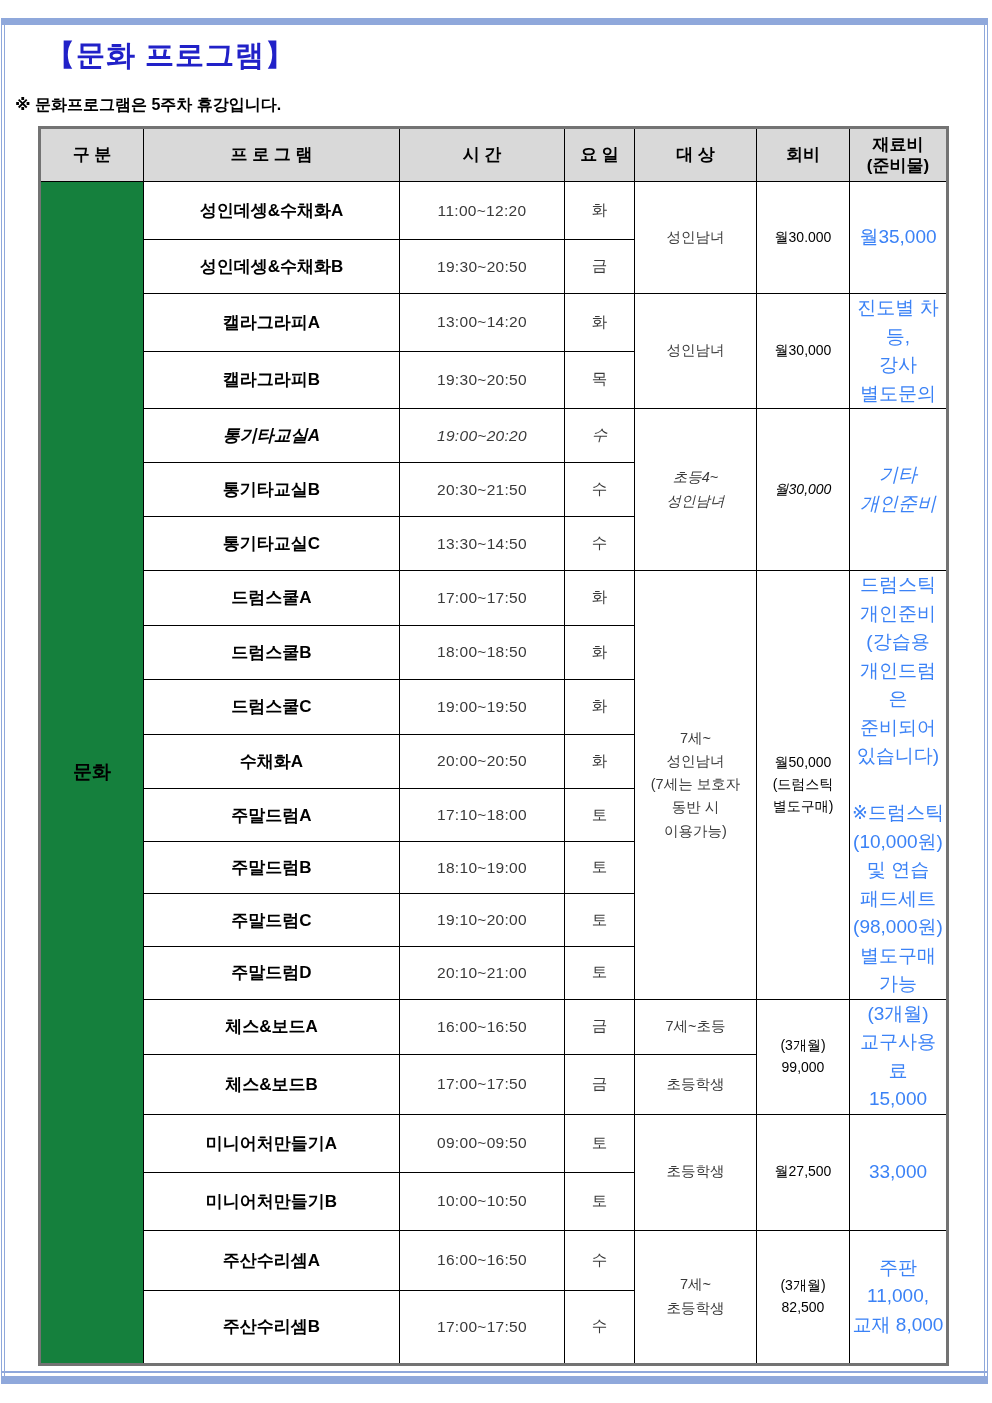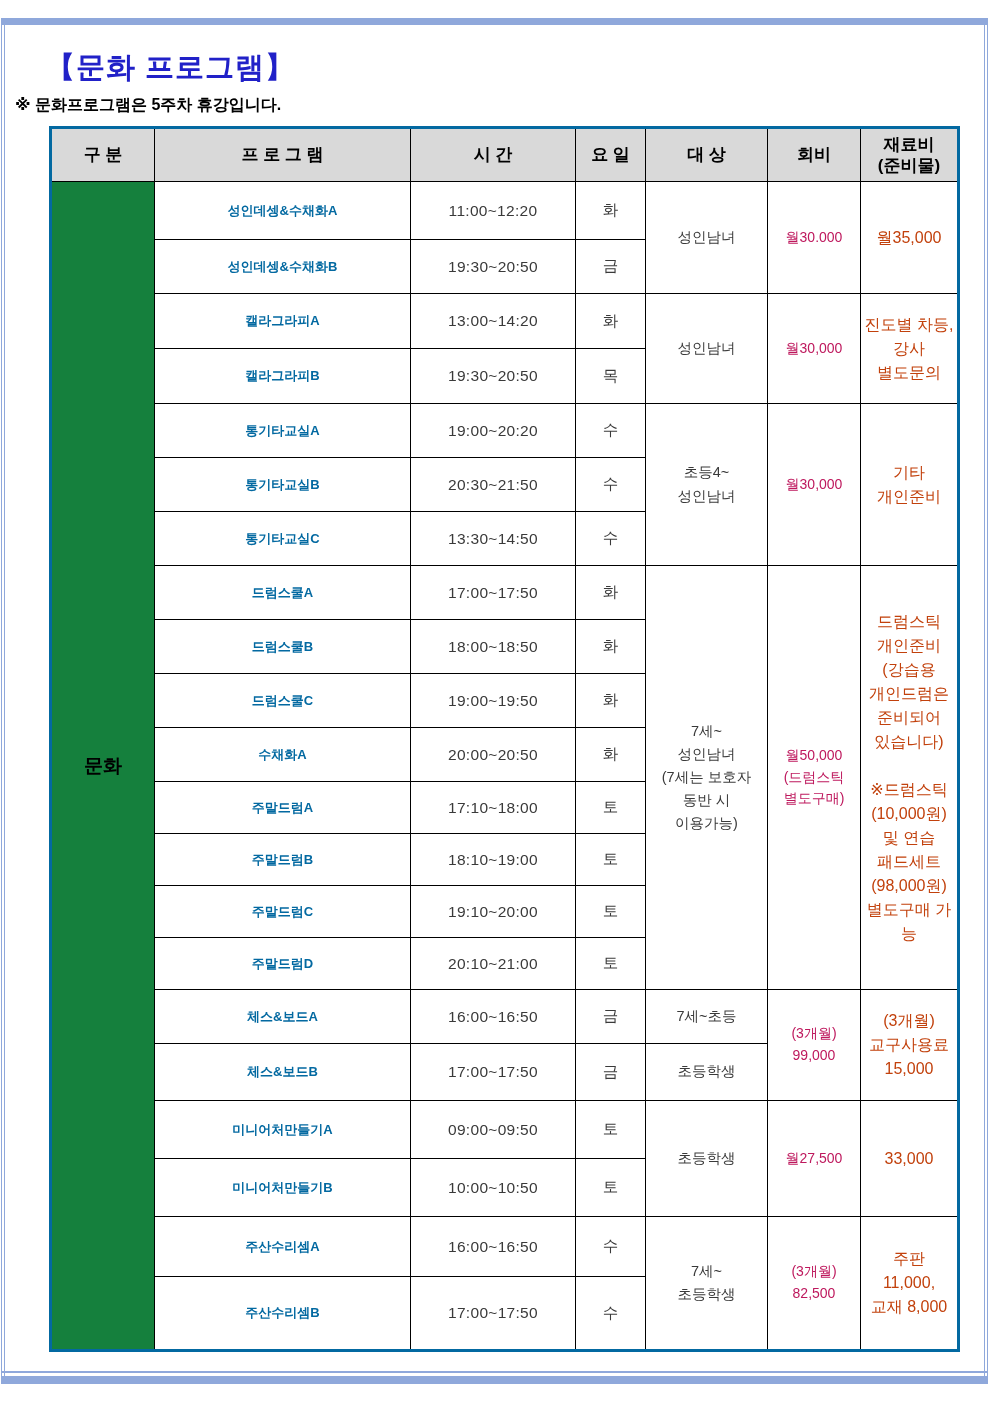--- a/index.html
+++ b/index.html
@@ -9,50 +9,50 @@
     overflow:hidden;
   }
   
   .frame-top{position:absolute;left:2px;top:18px;width:986px;height:7px;background:#8FA8DB;}
   .frame-left{position:absolute;left:1px;top:18px;height:1366px;width:0;border-left:4px double #8FA8DB;}
   .frame-right{position:absolute;left:984px;top:18px;height:1366px;width:0;border-left:4px double #8FA8DB;}
   .frame-bottom-line{position:absolute;left:2px;top:1371px;width:986px;height:2px;background:#8FA8DB;}
   .frame-bottom{position:absolute;left:2px;top:1376px;width:986px;height:8px;background:#8FA8DB;}
 
   .title{
-    position:absolute;left:46px;top:48px;
+    position:absolute;left:46px;top:36px;
     font-size:29px;font-weight:bold;color:#2121C8;letter-spacing:1px;
     white-space:pre;
   }
   .note{
     position:absolute;left:15px;top:95px;
     font-size:16px;font-weight:bold;color:#000;white-space:pre;
   }
 
   table.schedule{
-    position:absolute;left:49px;top:126px;
+    position:absolute;left:38px;top:126px;
     border-collapse:collapse;table-layout:fixed;width:908px;
-    border:3px solid #0369a1;
+    border:3px solid #737373;
   }
   .schedule th,.schedule td{
     border:1.5px solid #000;
     text-align:center;vertical-align:middle;
     padding:0 2px;white-space:pre-line;overflow:hidden;
   }
   .schedule thead th{
     background:#D9D9D9;font-weight:bold;font-size:17px;height:52px;
     line-height:1.25;
   }
   td.category{background:#15803d;font-weight:bold;font-size:19px;}
-  td.program{font-weight:bold;font-size:13px;color:#0369a1;}
+  td.program{font-weight:bold;font-size:17px;color:#000000;}
   td.time{font-size:15.5px;color:#3a3a3a;letter-spacing:0.3px;}
   td.day{font-size:15.5px;color:#3a3a3a;}
   td.target{font-size:14.5px;color:#3a3a3a;line-height:1.6;}
-  td.fee{font-size:14px;color:#be185d;line-height:1.55;}
-  td.material{font-size:16px;color:#c2410c;line-height:1.5;}
+  td.fee{font-size:14px;color:#000000;line-height:1.55;}
+  td.material{font-size:19px;color:#3b82f6;line-height:1.5;}
 </style>
 </head>
 <body>
 
 <div class="frame-top"></div>
 <div class="frame-left"></div>
 <div class="frame-right"></div>
 <div class="frame-bottom-line"></div>
 <div class="frame-bottom"></div>
 
@@ -104,21 +104,21 @@
         <td class="fee" rowspan="2">월30,000</td>
         <td class="material" rowspan="2">진도별 차등,
 강사
 별도문의</td>
       </tr>
       <tr style="height: 55px;">
         <td class="program">캘라그라피B</td>
         <td class="time">19:30~20:50</td>
         <td class="day">목</td>
       </tr>
-      <tr style="height: 54px;">
+      <tr style="height: 54px; font-style: italic;">
         <td class="program">통기타교실A</td>
         <td class="time">19:00~20:20</td>
         <td class="day">수</td>
         <td class="target" rowspan="3">초등4~
 성인남녀</td>
         <td class="fee" rowspan="3">월30,000</td>
         <td class="material" rowspan="3">기타
 개인준비</td>
       </tr>
       <tr style="height: 54px;">

